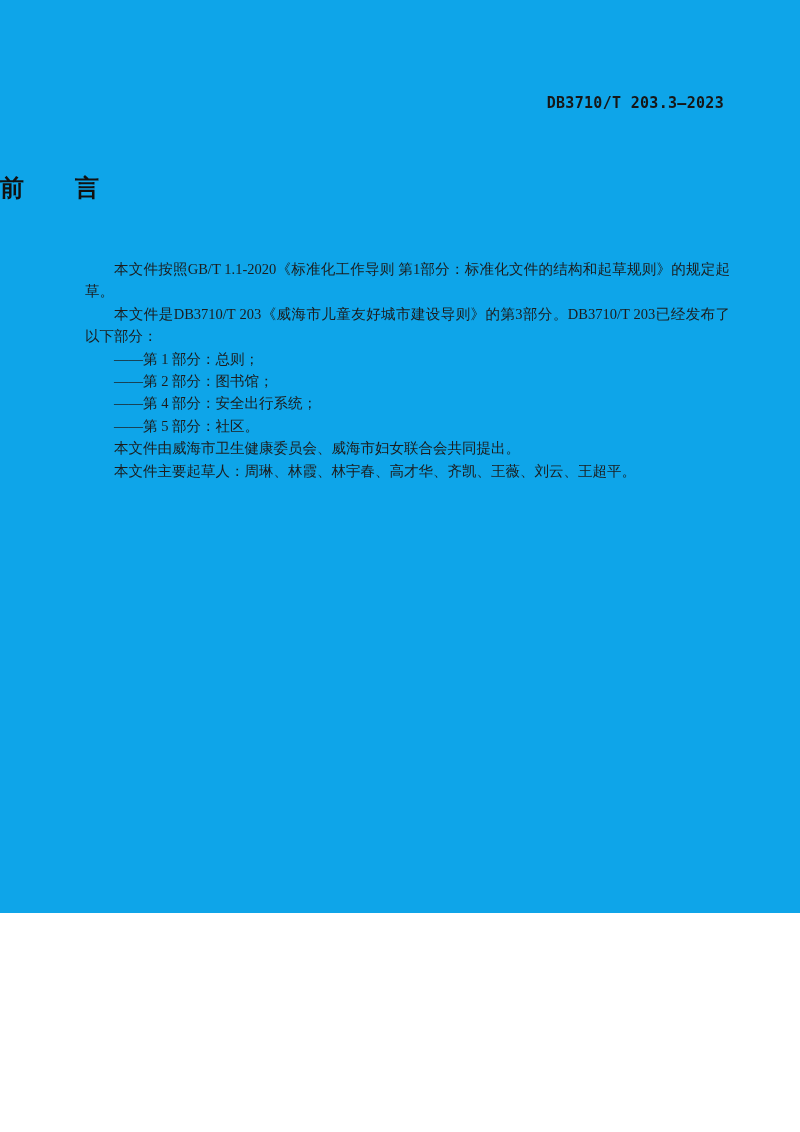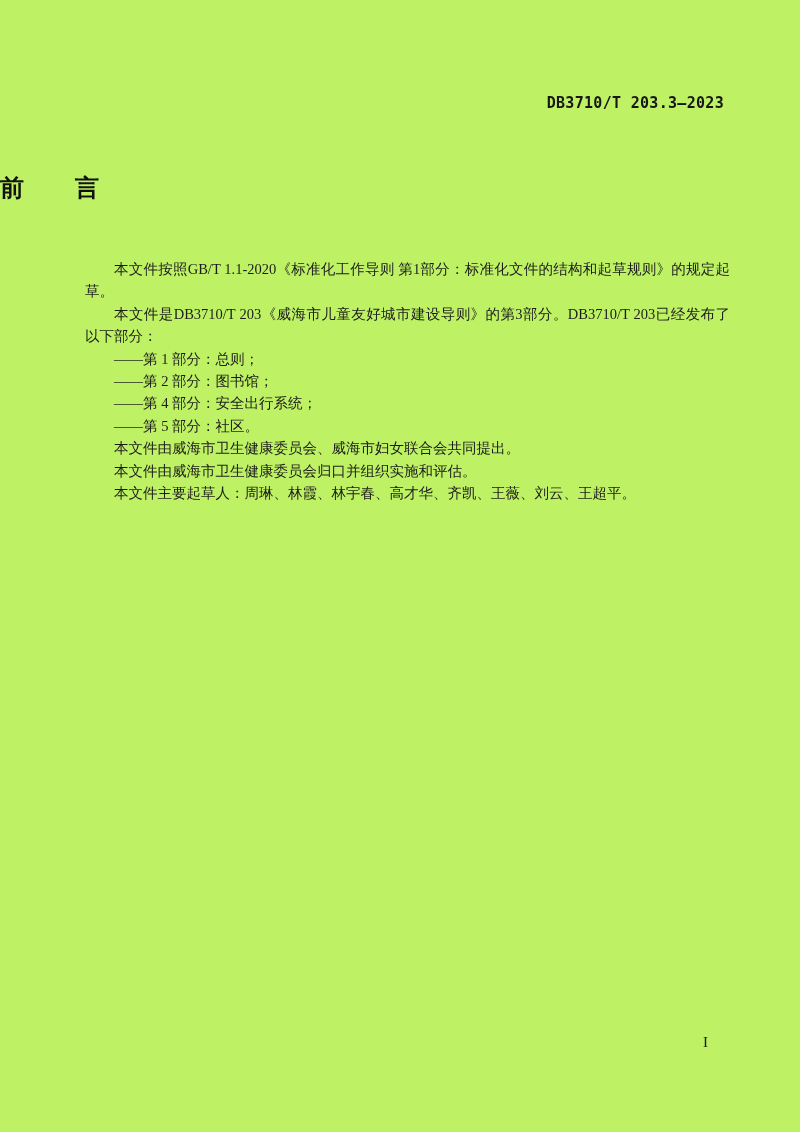--- a/index.html
+++ b/index.html
@@ -3,22 +3,22 @@
 <meta charset="utf-8">
 <style>
   html, body {
     margin: 0;
     padding: 0;
     background: #ffffff;
   }
   .page {
     position: relative;
     width: 800px;
-    height: 1132px;
-    background: #bef264;
+    height: 913px;
+    background: #0ea5e9;
     overflow: hidden;
     font-family: "Liberation Serif", "DejaVu Serif", serif;
     color: #1c1c1c;
   }
   .doc-code {
     position: absolute;
     top: 94px;
     right: 76px;
     font-family: "DejaVu Sans Mono", "Liberation Mono", monospace;
     font-size: 15px;
@@ -74,19 +74,18 @@
   <div class="doc-title">前　　言</div>
 
   <div class="body-text">
     <p>本文件按照GB/T 1.1-2020《标准化工作导则 第1部分：标准化文件的结构和起草规则》的规定起草。</p>
     <p>本文件是DB3710/T 203《威海市儿童友好城市建设导则》的第3部分。DB3710/T 203已经发布了以下部分：</p>
     <p>——第 1 部分：总则；</p>
     <p>——第 2 部分：图书馆；</p>
     <p>——第 4 部分：安全出行系统；</p>
     <p>——第 5 部分：社区。</p>
     <p>本文件由威海市卫生健康委员会、威海市妇女联合会共同提出。</p>
-    <p>本文件由威海市卫生健康委员会归口并组织实施和评估。</p>
     <p>本文件主要起草人：周琳、林霞、林宇春、高才华、齐凯、王薇、刘云、王超平。</p>
   </div>
 
   <div class="page-number">I</div>
 
 </div>
 
 </body></html>

